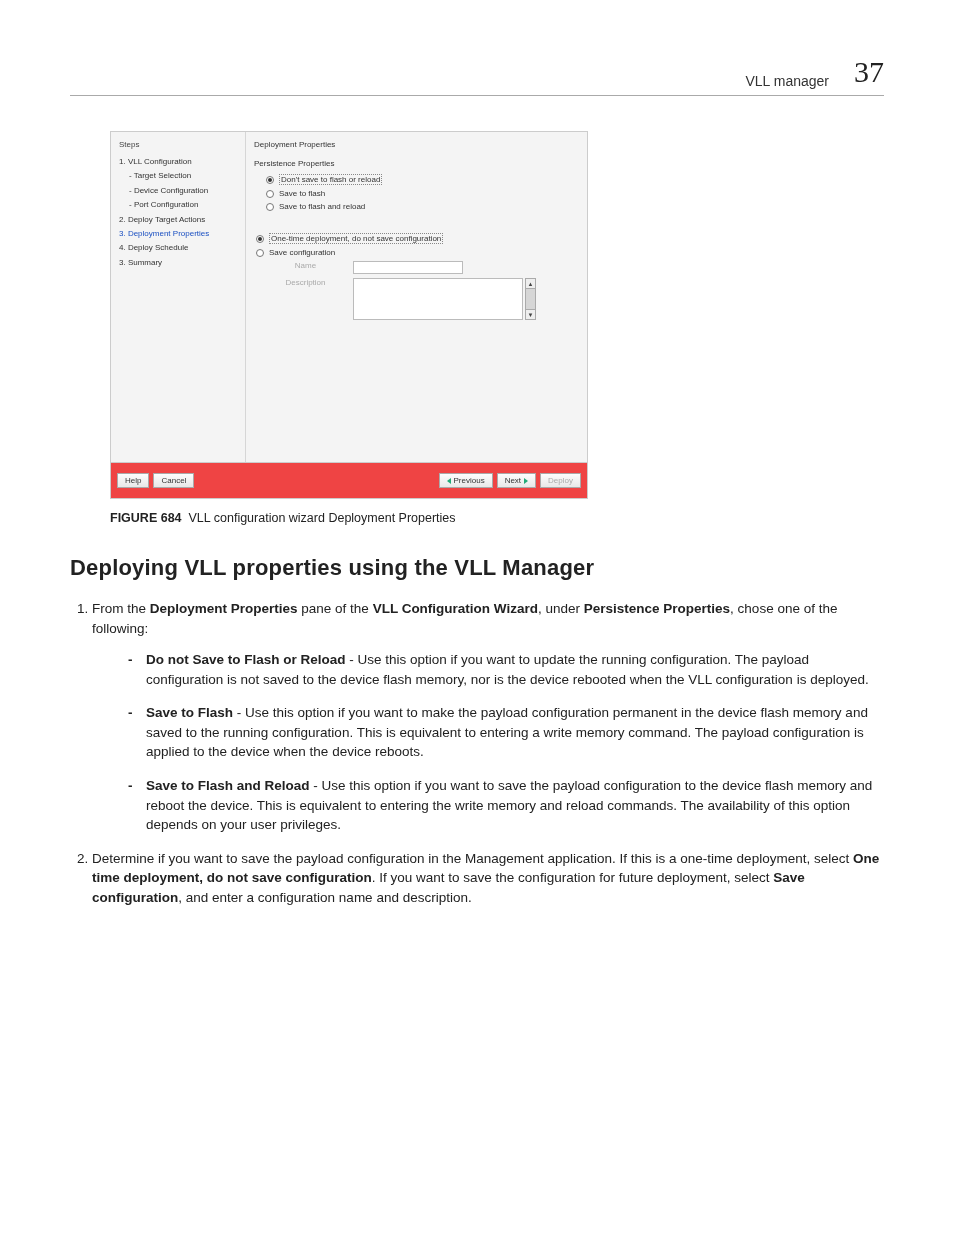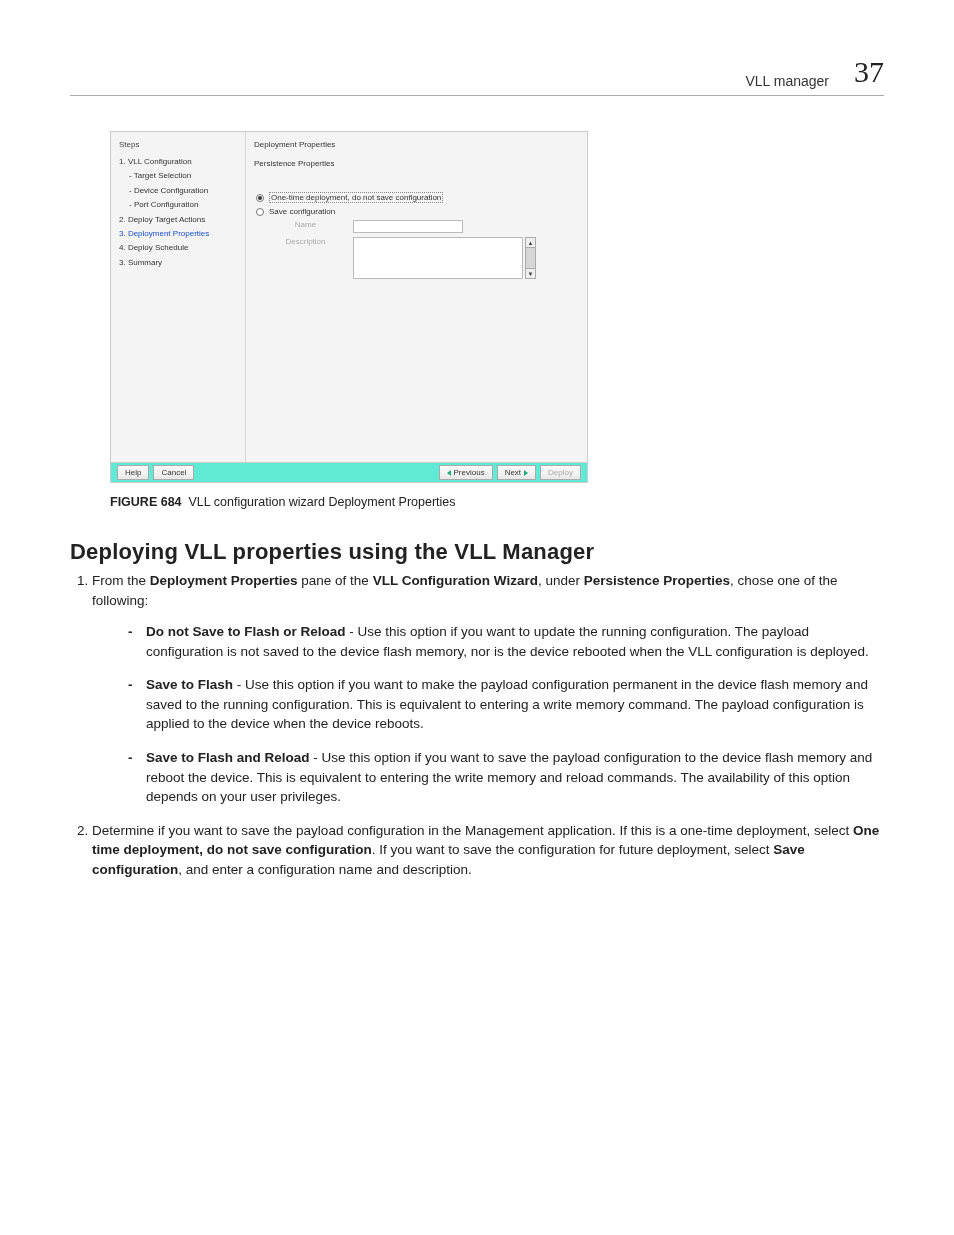--- a/index.html
+++ b/index.html
@@ -72,35 +72,35 @@
     .desc-wrap { display: flex; }
     .desc-area { width: 170px; height: 42px; border: 1px solid #bbb; background: #fff; }
     .spin { width: 11px; display: flex; flex-direction: column; justify-content: space-between; margin-left: 2px; }
     .spin-btn {
       width: 11px; height: 11px; border: 1px solid #aaa; background: #eee;
       display: flex; align-items: center; justify-content: center; font-size: 6px; color: #444;
     }
     .spin-track { flex: 1; background: #d6d6d6; border-left: 1px solid #aaa; border-right: 1px solid #aaa; }
     .wizard-footer {
       display: flex; justify-content: space-between; align-items: center;
-      border-top: 1px solid #ccc; padding: 2px 6px; background: #5eead4;
+      border-top: 1px solid #ccc; padding: 10px 6px; background: #ef4444;
     }
     .btn-grp { display: flex; gap: 4px; }
     .btn {
       border: 1px solid #aaa; background: linear-gradient(#fdfdfd,#e8e8e8);
       padding: 2px 7px; font-size: 8px; color: #333; display: inline-flex; align-items: center; gap: 3px;
     }
     .btn.disabled { color: #aaa; }
     .tri-left { display:inline-block; width:0;height:0;border-top:3px solid transparent;border-bottom:3px solid transparent;border-right:4px solid #2a7; }
     .tri-right { display:inline-block; width:0;height:0;border-top:3px solid transparent;border-bottom:3px solid transparent;border-left:4px solid #2a7; }
     .caption { font-size: 12.5px; margin: 8px 0 30px 40px; }
     .caption .fc { font-weight: bold; }
     h2.section-head {
       font-size: 22px; font-weight: normal; color: #222;
-      margin-bottom: 6px; font-family: Arial, sans-serif; font-weight: 600;
+      margin-bottom: 18px; font-family: Arial, sans-serif; font-weight: 600;
       letter-spacing: 0.2px;
     }
     ol.main-list { list-style: decimal; padding-left: 22px; font-size: 13.5px; line-height: 1.45; }
     ol.main-list > li { margin-bottom: 14px; }
     ul.dash-list { list-style: none; padding-left: 36px; margin-top: 12px; }
     ul.dash-list > li { position: relative; padding-left: 18px; margin-bottom: 14px; }
     ul.dash-list > li::before {
       content: "-"; position: absolute; left: 0; top: 0; font-weight: bold;
     }
     .b { font-weight: bold; }
@@ -125,20 +125,36 @@
             <li class="sub">- Port Configuration</li>
             <li>2. Deploy Target Actions</li>
             <li class="sel">3. Deployment Properties</li>
             <li>4. Deploy Schedule</li>
             <li>3. Summary</li>
           </ul>
       </div>
       <div class="right-panel">
         <div class="title">Deployment Properties</div>
         <div class="pp-title">Persistence Properties</div>
+        <div id="pp-options">
+            <div class="radio-row sel">
+              <span class="radio">
+                <span class="dot"></span>
+              </span>
+              <span class="lbl">Don't save to flash or reload</span>
+            </div>
+            <div class="radio-row">
+              <span class="radio"></span>
+              <span class="lbl">Save to flash</span>
+            </div>
+            <div class="radio-row">
+              <span class="radio"></span>
+              <span class="lbl">Save to flash and reload</span>
+            </div>
+          </div>
         <div style="height:18px"></div>
         <div id="save-options" style="margin-left:-10px">
             <div class="radio-row sel">
               <span class="radio">
                 <span class="dot"></span>
               </span>
               <span class="lbl">One-time deployment, do not save configuration</span>
             </div>
             <div class="radio-row">
               <span class="radio"></span>

